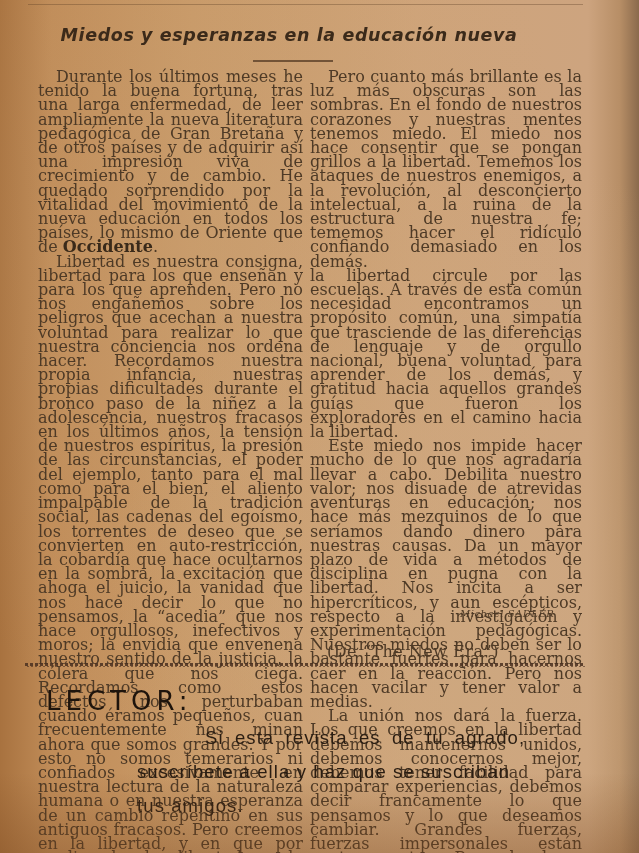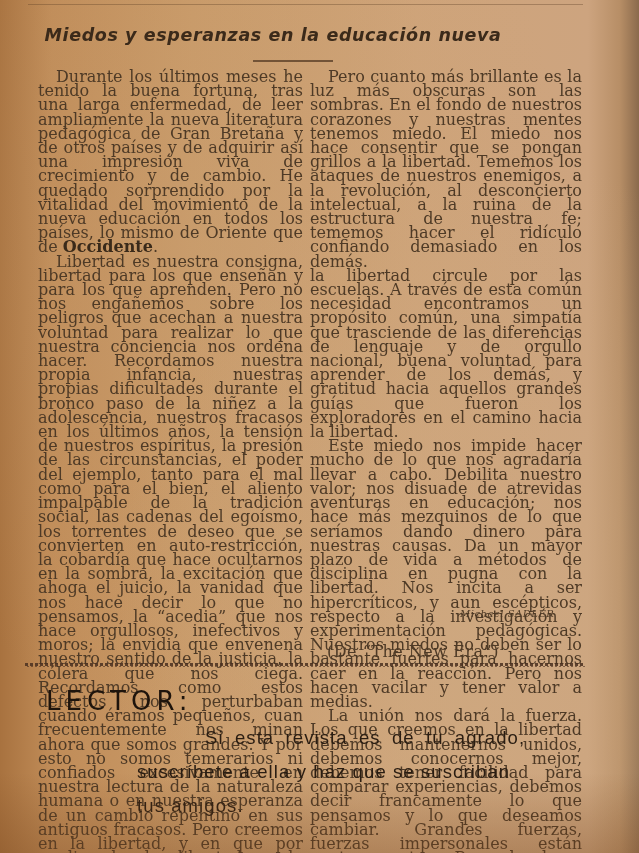--- a/index.html
+++ b/index.html
@@ -15,21 +15,21 @@
   .shade-bottom {
     position:absolute; left:0; right:0; bottom:0; height:80px;
     background:linear-gradient(180deg, rgba(120,70,30,0) 0%, rgba(120,70,30,0.35) 100%);
     pointer-events:none;
   }
   .top-rule {
     position:absolute; left:28px; top:4px; width:555px; height:1px;
     background:rgba(90,60,35,0.35);
   }
   .title {
-    position:absolute; left:0; top:25px; width:546px; text-align:center;
+    position:absolute; left:16px; top:25px; width:546px; text-align:center;
     font-family:"DejaVu Sans", sans-serif; font-style:italic; font-weight:bold;
     font-size:17.5px; letter-spacing:0.6px; color:#3b2a1a;
   }
   .title-rule {
     position:absolute; left:253px; top:60px; width:80px; height:2px;
     background:#5b4028; opacity:0.8;
   }
   .col {
     position:absolute; top:70px;
     font-size:16px; line-height:14.2px; text-align:justify;

